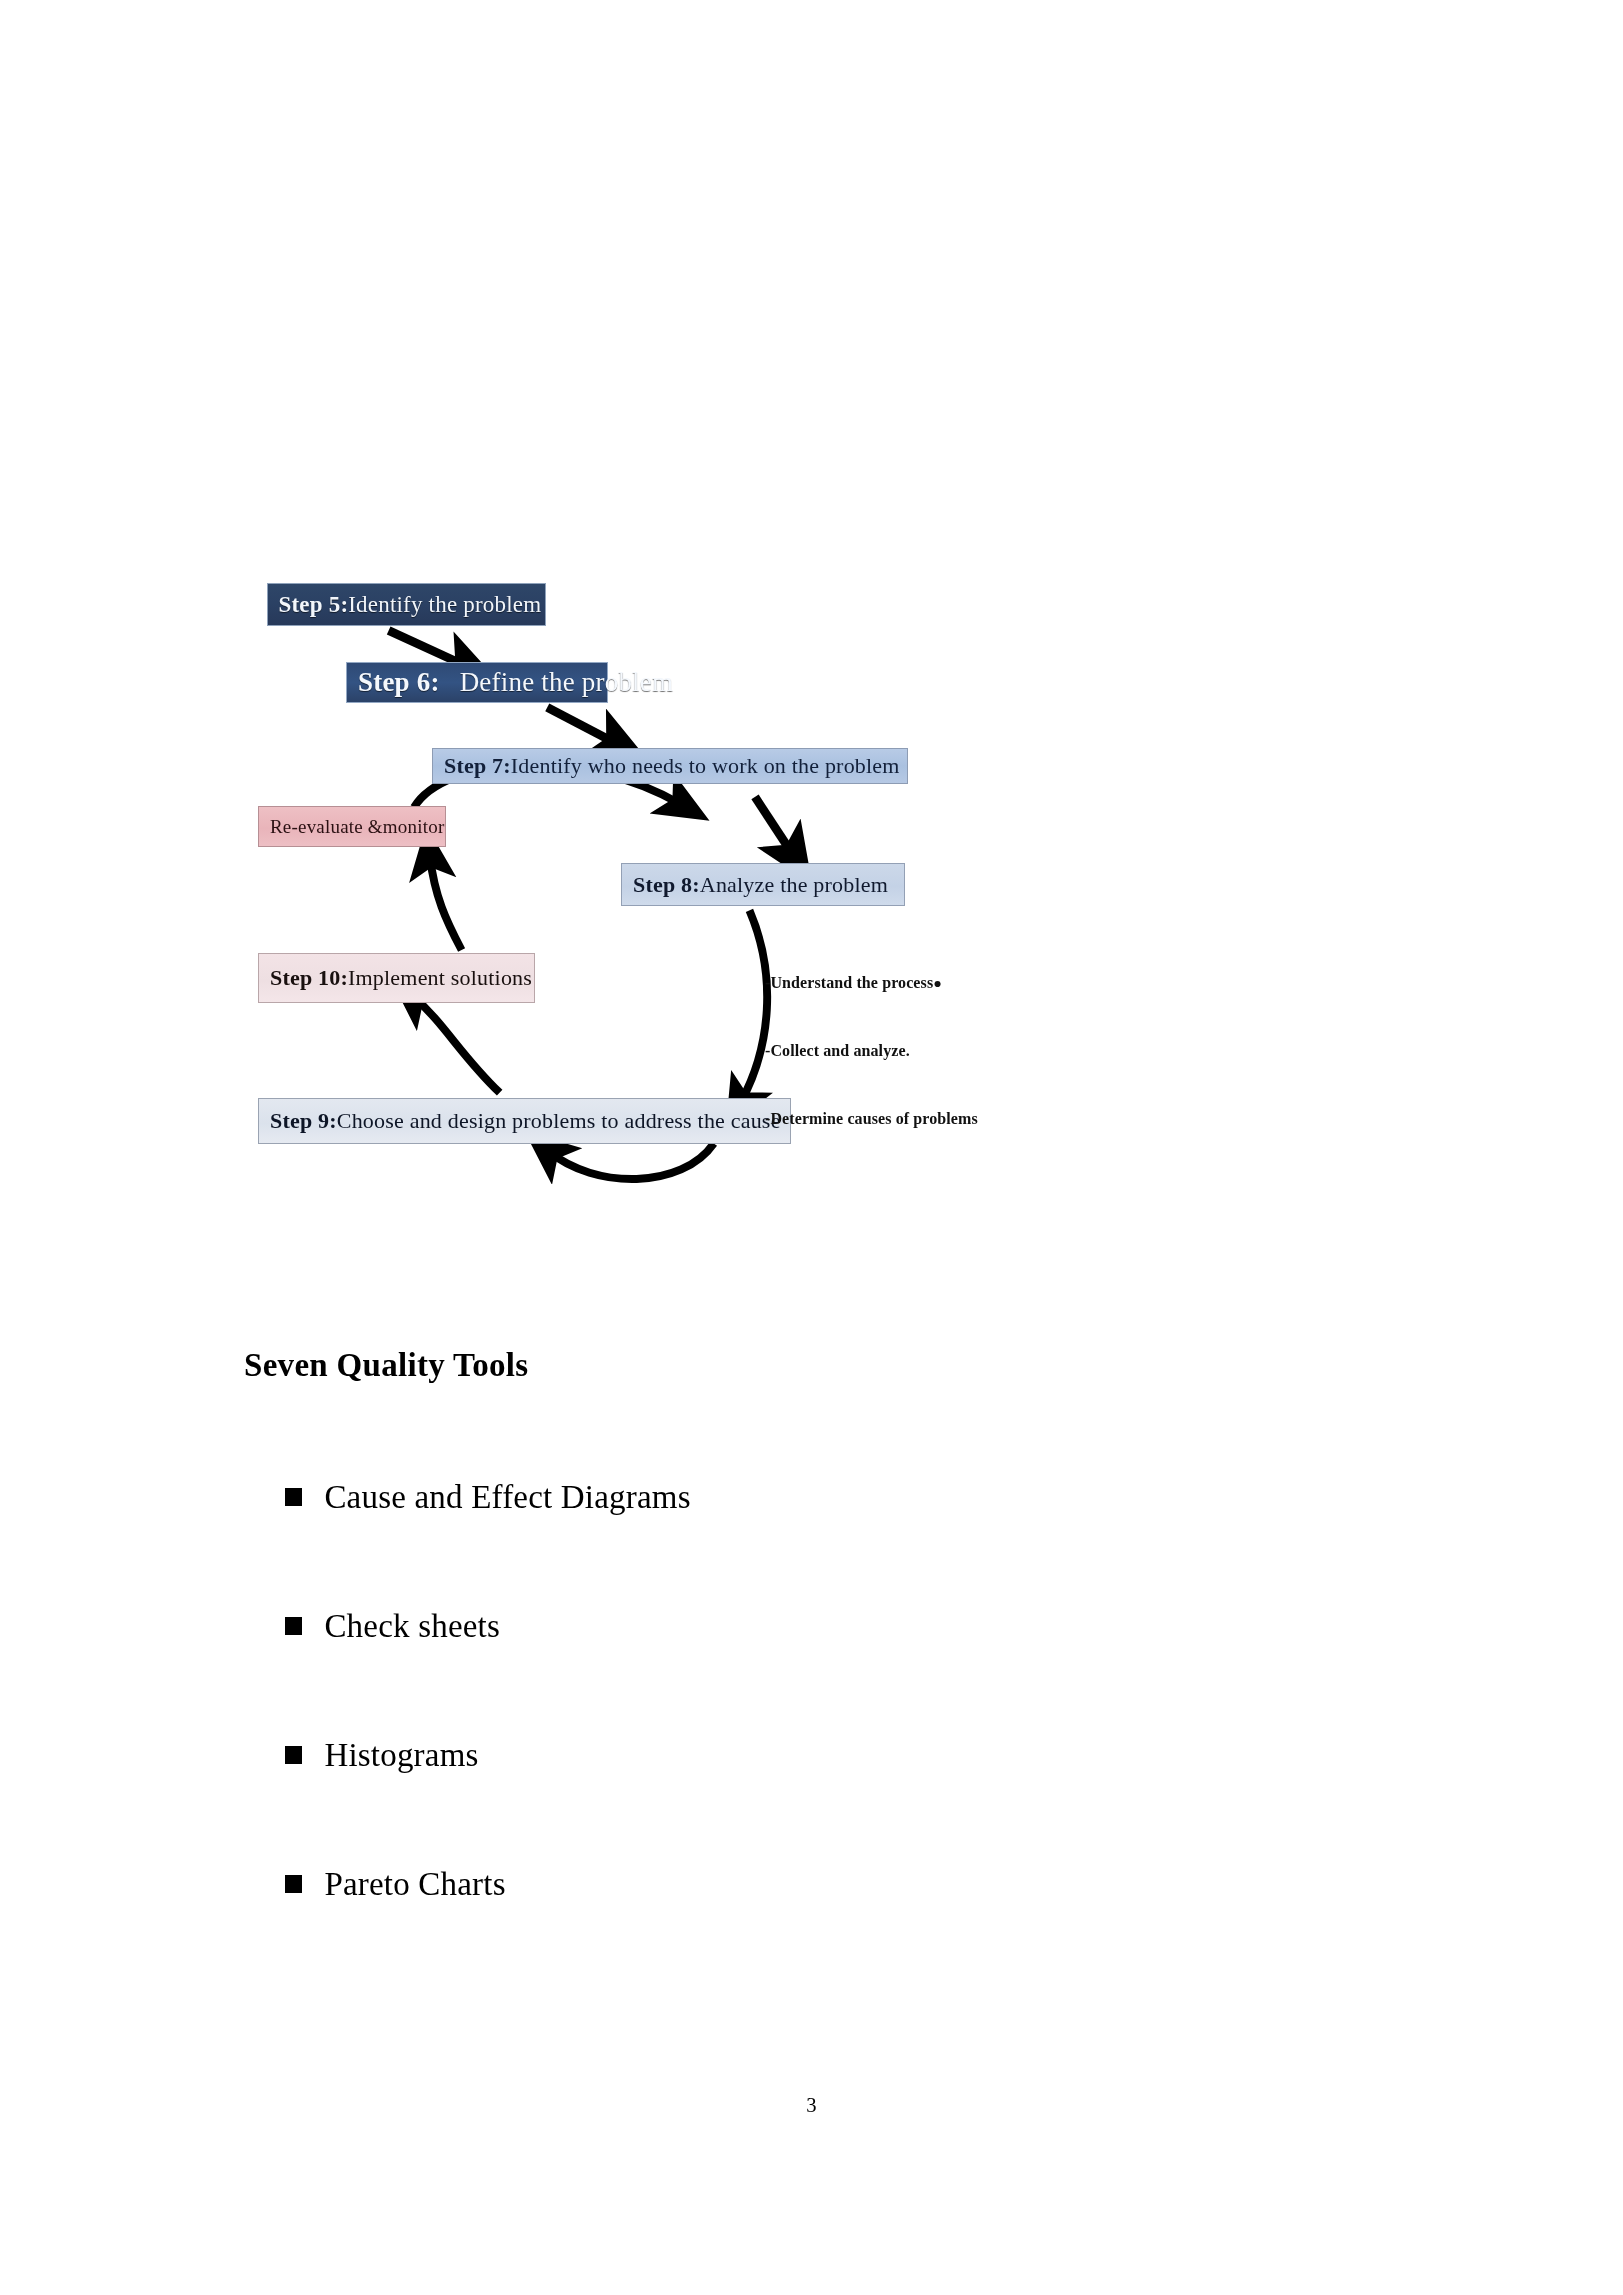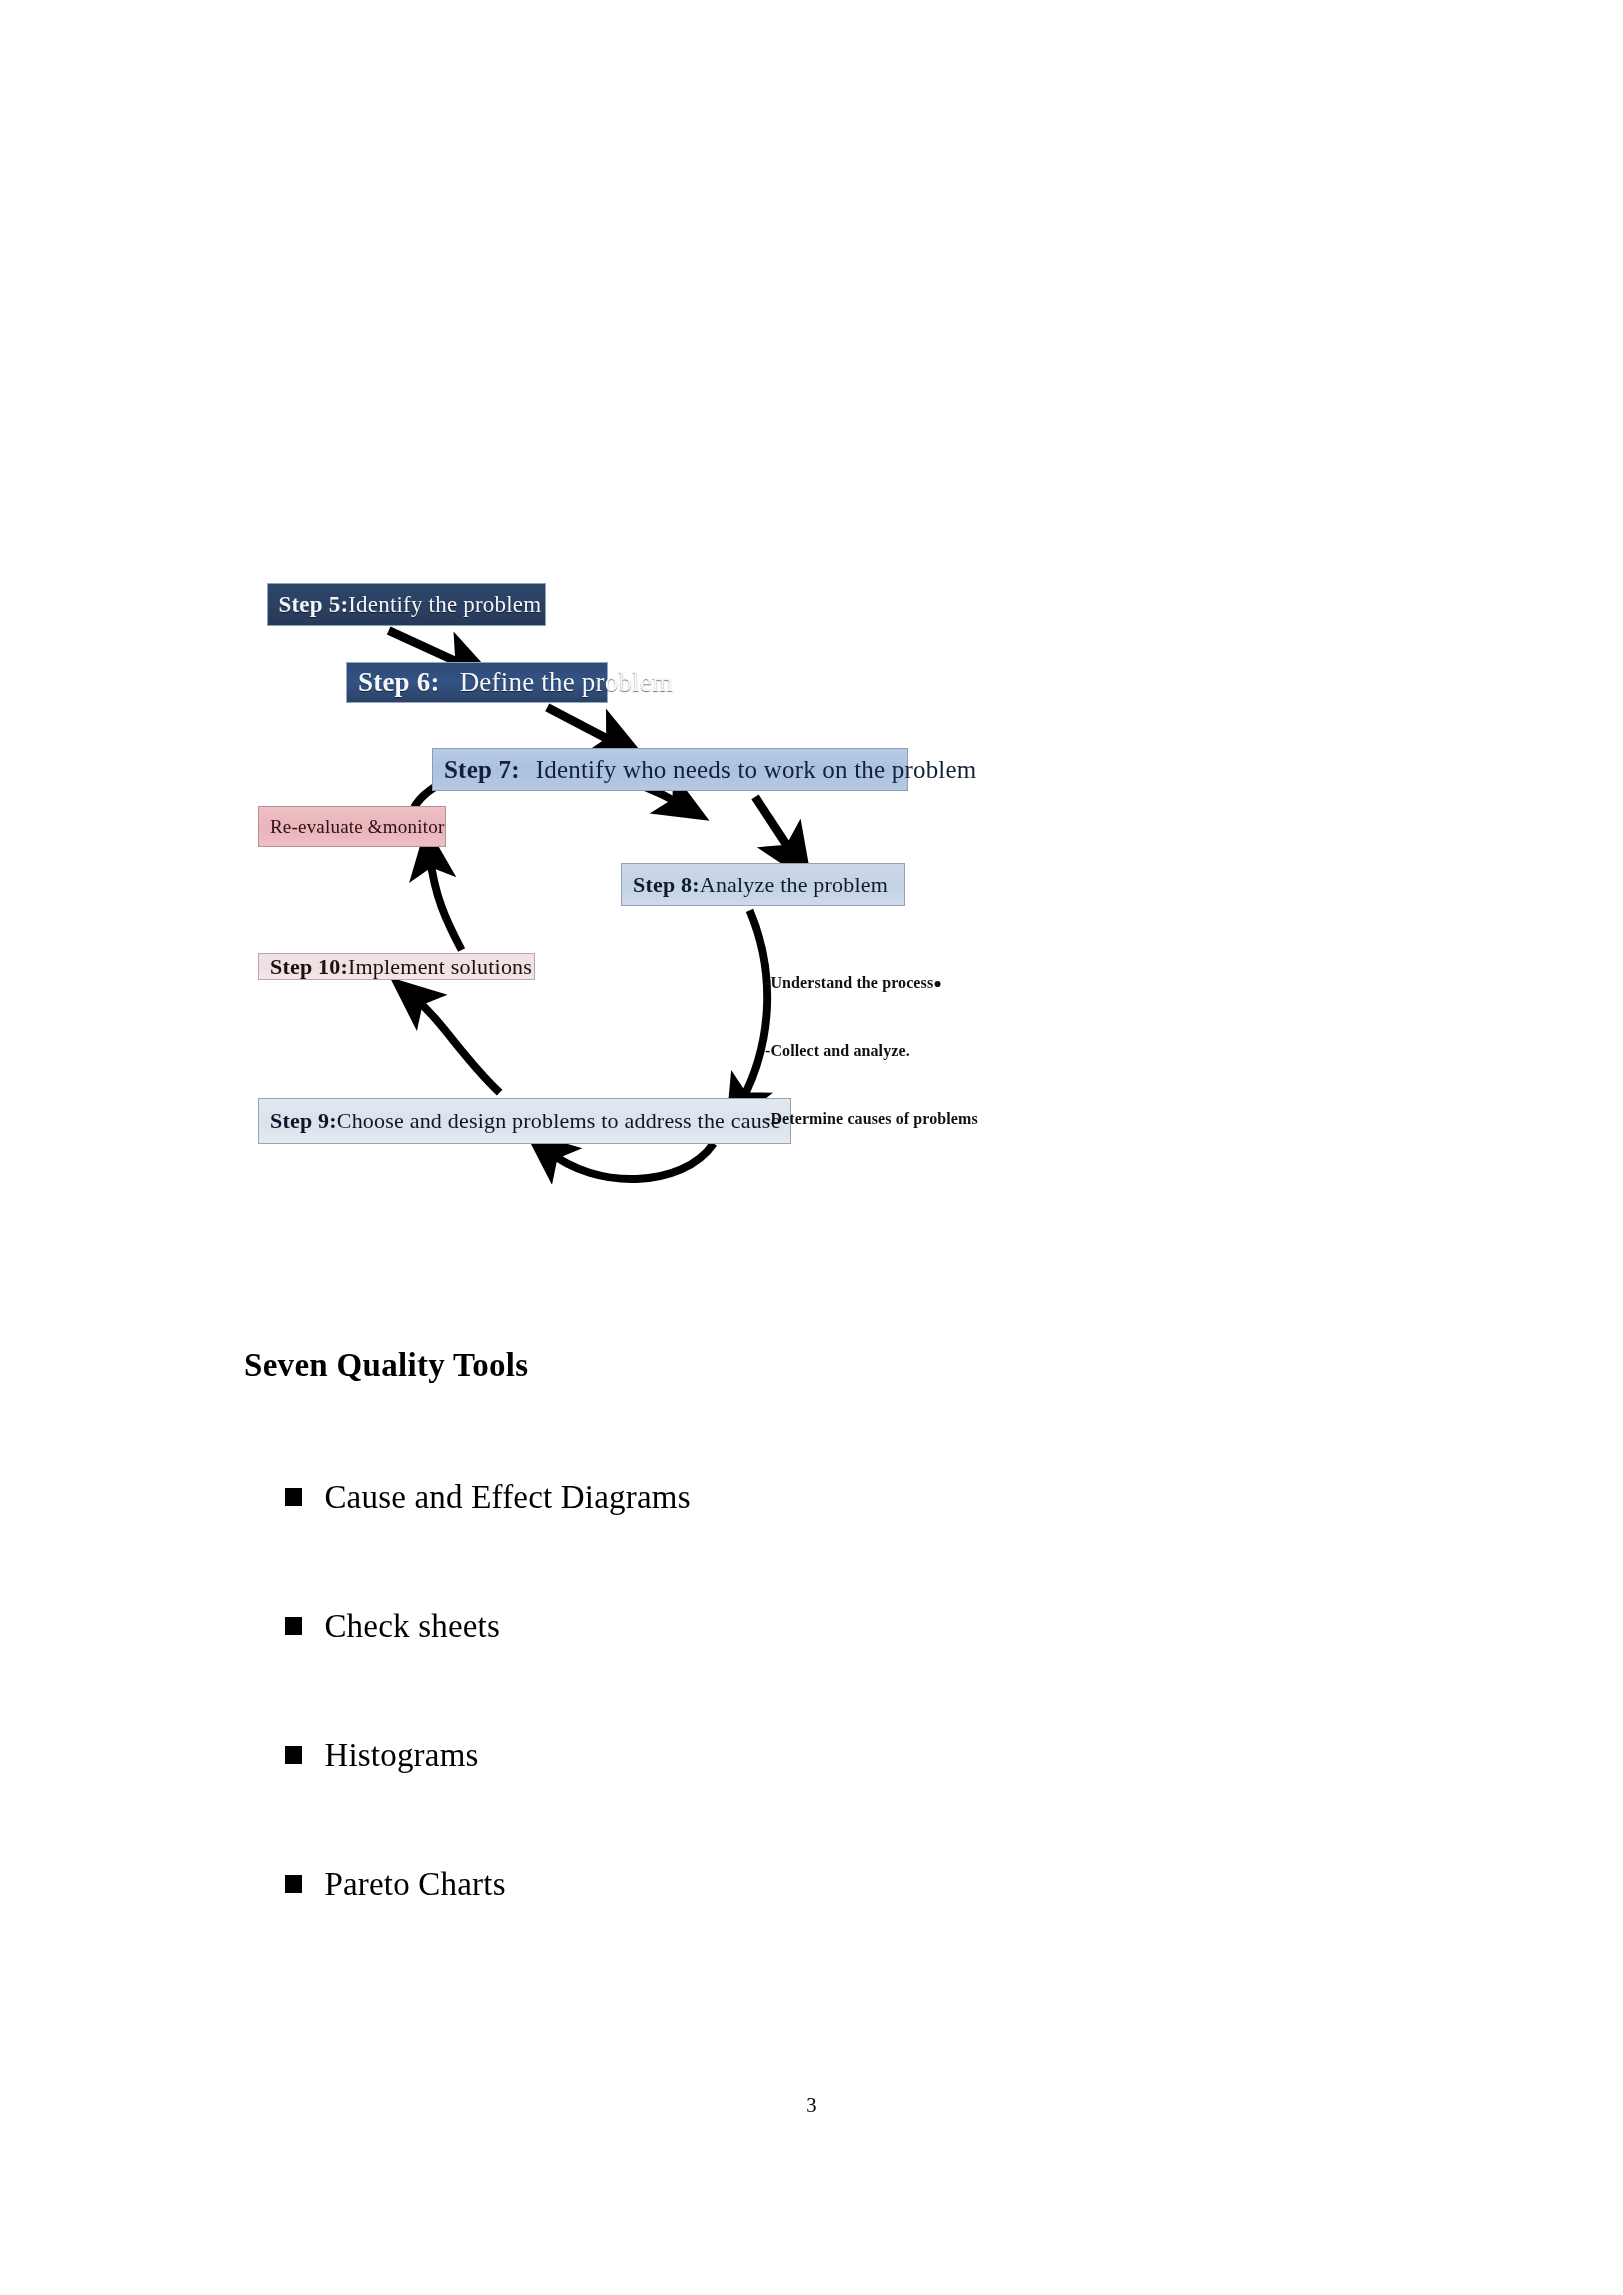--- a/index.html
+++ b/index.html
@@ -94,24 +94,24 @@
   }
   
   .box.palepink{
     background:linear-gradient(180deg,#f3e3e6 0%,#eedfe2 55%,#f4e6e9 100%);
     border:0.8px solid #b9a6a9;
     color:#19100f;
   }
 
   #box-step5{ left:28.5px;  top:28px;  width:279px; height:43px; font-size:23px; }
   #box-step6{ left:108px; top:107px; width:262px; height:41px; font-size:27px;gap:20px; }
-  #box-step7{ left:194px; top:193px; width:476px; height:43px; font-size:25px;gap:16px; }
+  #box-step7{ left:194px; top:193px; width:476px; height:36px; font-size:22px; }
   #box-step8{ left:383px; top:308px; width:284px; height:43px; font-size:22px; }
   #box-reeval{ left:20px;  top:251px; width:188px; height:41px; font-size:19px; }
-  #box-step10{ left:20px;  top:398px; width:277px; height:27px; font-size:22px; }
+  #box-step10{ left:20px;  top:398px; width:277px; height:50px; font-size:22px; }
   #box-step9{ left:20px;  top:543px; width:533px; height:46px; font-size:22px; }
 
   
   .note{
     position:absolute;
     font-family:"Liberation Serif", serif;
     font-weight:bold;
     font-size:16px;
     color:#111111;
     white-space:nowrap;

